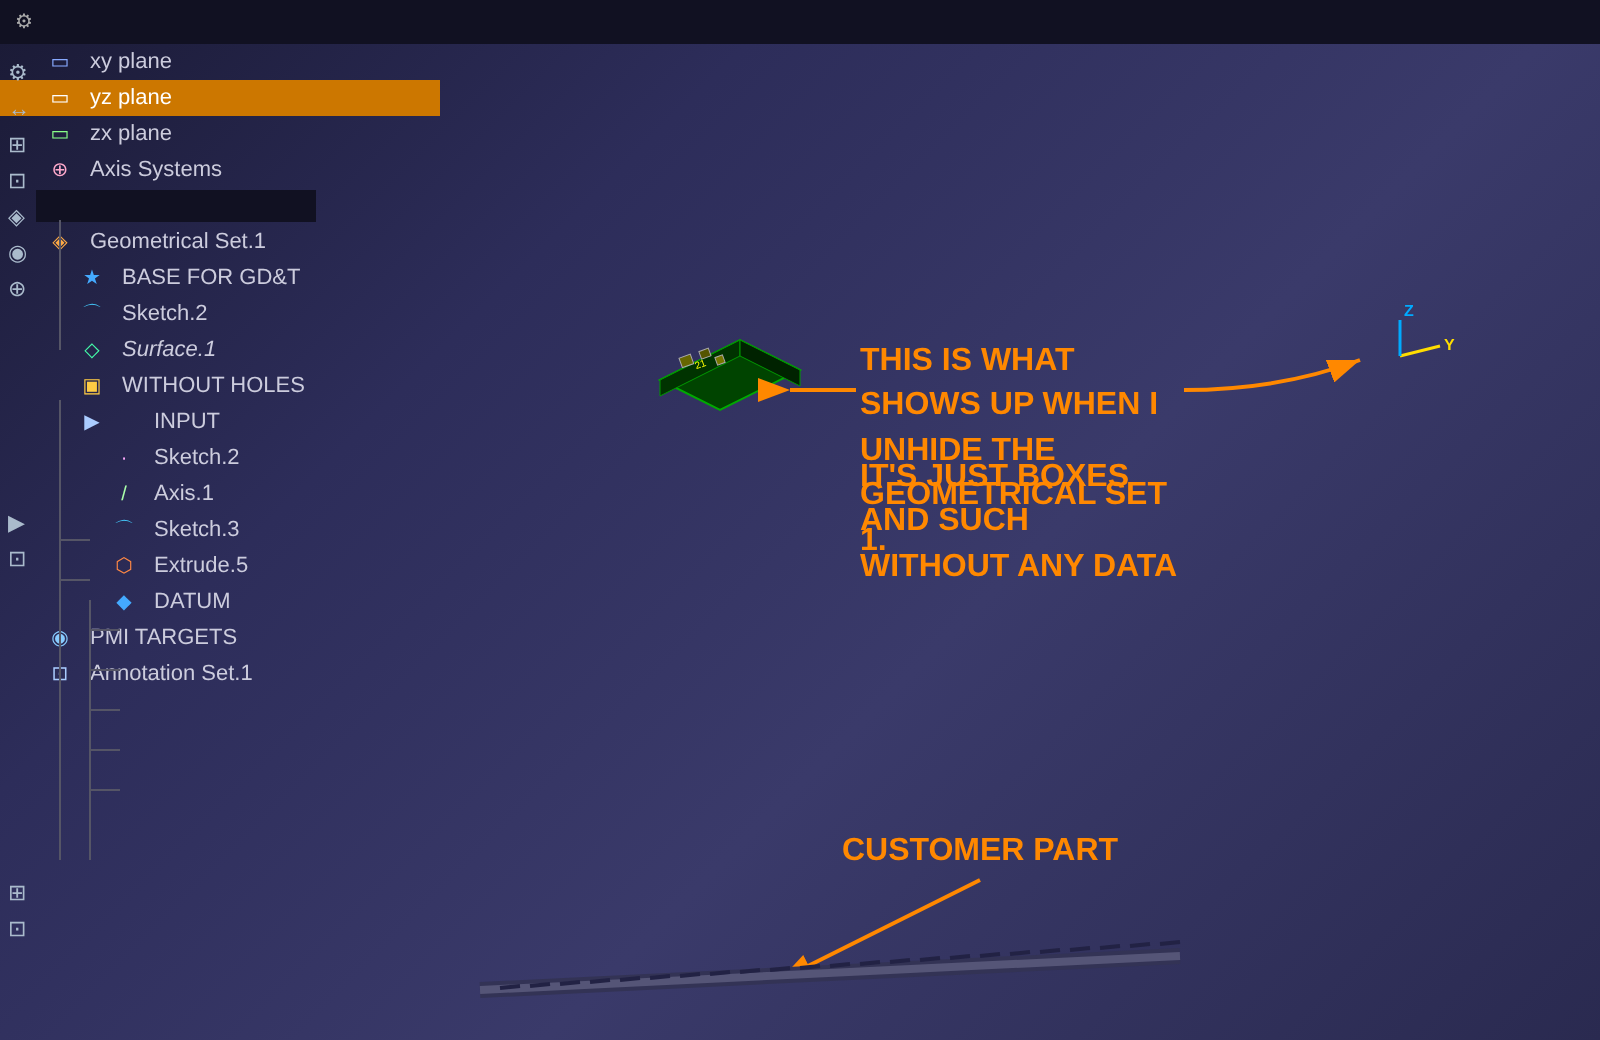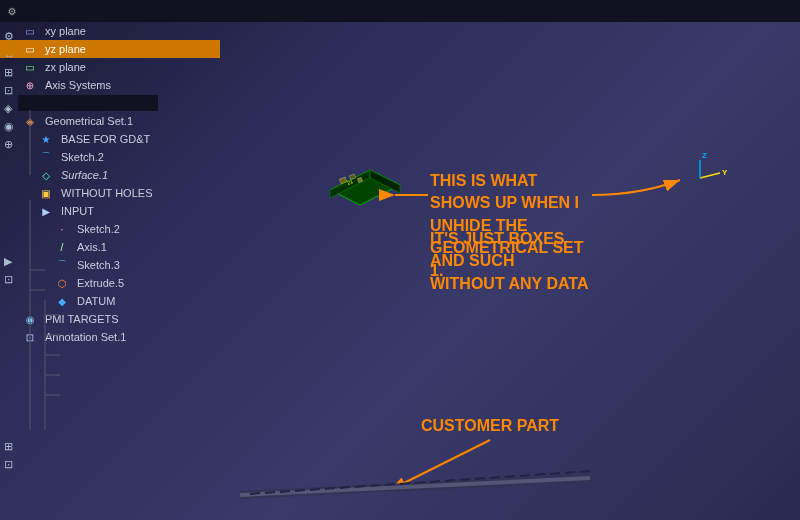--- a/index.html
+++ b/index.html
@@ -178,21 +178,21 @@
         <span style="margin-left: 3px; font-style: italic;">Surface.1</span>
       </div>
       <div class="tree-item">
         <span class="indent" style="width: 34px; display: inline-block;"></span>
         <span class="icon" style="color: rgb(255, 204, 68); font-size: 10px;">▣</span>
         <span style="margin-left: 3px; text-align: center;">WITHOUT HOLES</span>
       </div>
       <div class="tree-item">
         <span class="indent" style="width: 34px; display: inline-block;"></span>
         <span class="icon" style="color: rgb(170, 204, 255); font-size: 10px;">▶</span>
-        <span style="margin-left: 3px;">INPUT</span>
+        <span style="margin-left: 19px;">INPUT</span>
       </div>
       <div class="tree-item">
         <span class="indent" style="width: 50px; display: inline-block;"></span>
         <span class="icon" style="color: rgb(255, 170, 255); font-size: 10px;">·</span>
         <span style="margin-left: 3px;">Sketch.2</span>
       </div>
       <div class="tree-item">
         <span class="indent" style="width: 50px; display: inline-block;"></span>
         <span class="icon" style="color: rgb(170, 255, 170); font-size: 10px;">/</span>
         <span style="margin-left: 3px;">Axis.1</span>

